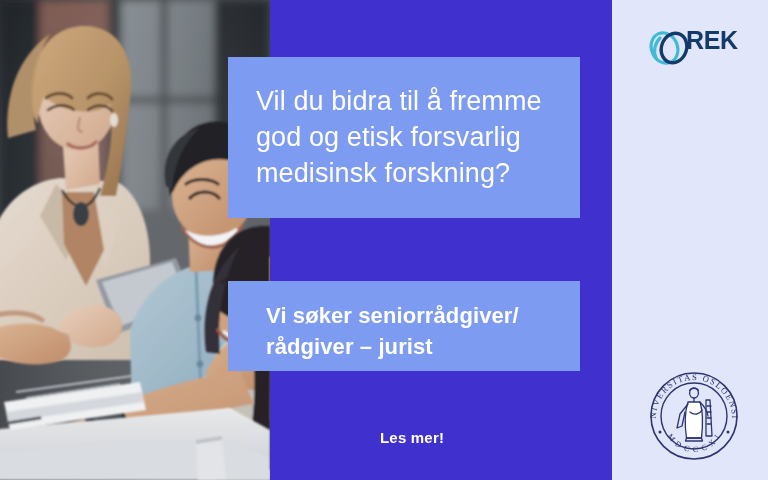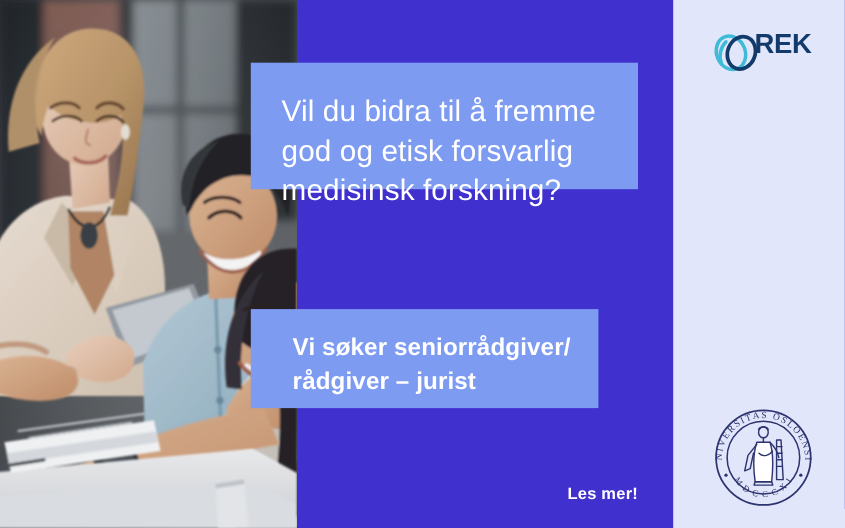--- a/index.html
+++ b/index.html
@@ -54,27 +54,27 @@
   
   .textbox {
     position: absolute;
     background: #7E9BF2;
     box-sizing: border-box;
   }
   .box-headline {
     left: 228px;
     top: 57px;
     width: 352px;
-    height: 115px;
+    height: 161px;
     padding: 26px 0 0 28px;
   }
   .box-subhead {
     left: 228px;
     top: 281px;
-    width: 316px;
+    width: 352px;
     height: 90px;
     padding: 19px 0 0 38px;
   }
 
   .headline-text {
     color: #ffffff;
     font-size: 27px;
     line-height: 36px;
     font-weight: 400;
     letter-spacing: 0.1px;
@@ -88,27 +88,25 @@
     letter-spacing: 0.1px;
     white-space: pre-line;
   }
 
   
   .cta {
     position: absolute;
     left: 380px;
     top: 429px;
     width: 200px;
-    text-align: right;
     color: #ffffff;
     font-size: 15px;
     font-weight: 700;
     letter-spacing: 0.2px;
     cursor: pointer;
-    margin-top: 12px;
   }
 
   
   .rek-logo {
     position: absolute;
     left: 648px;
     top: 26px;
     width: 90px;
     height: 48px;
     display: flex;

